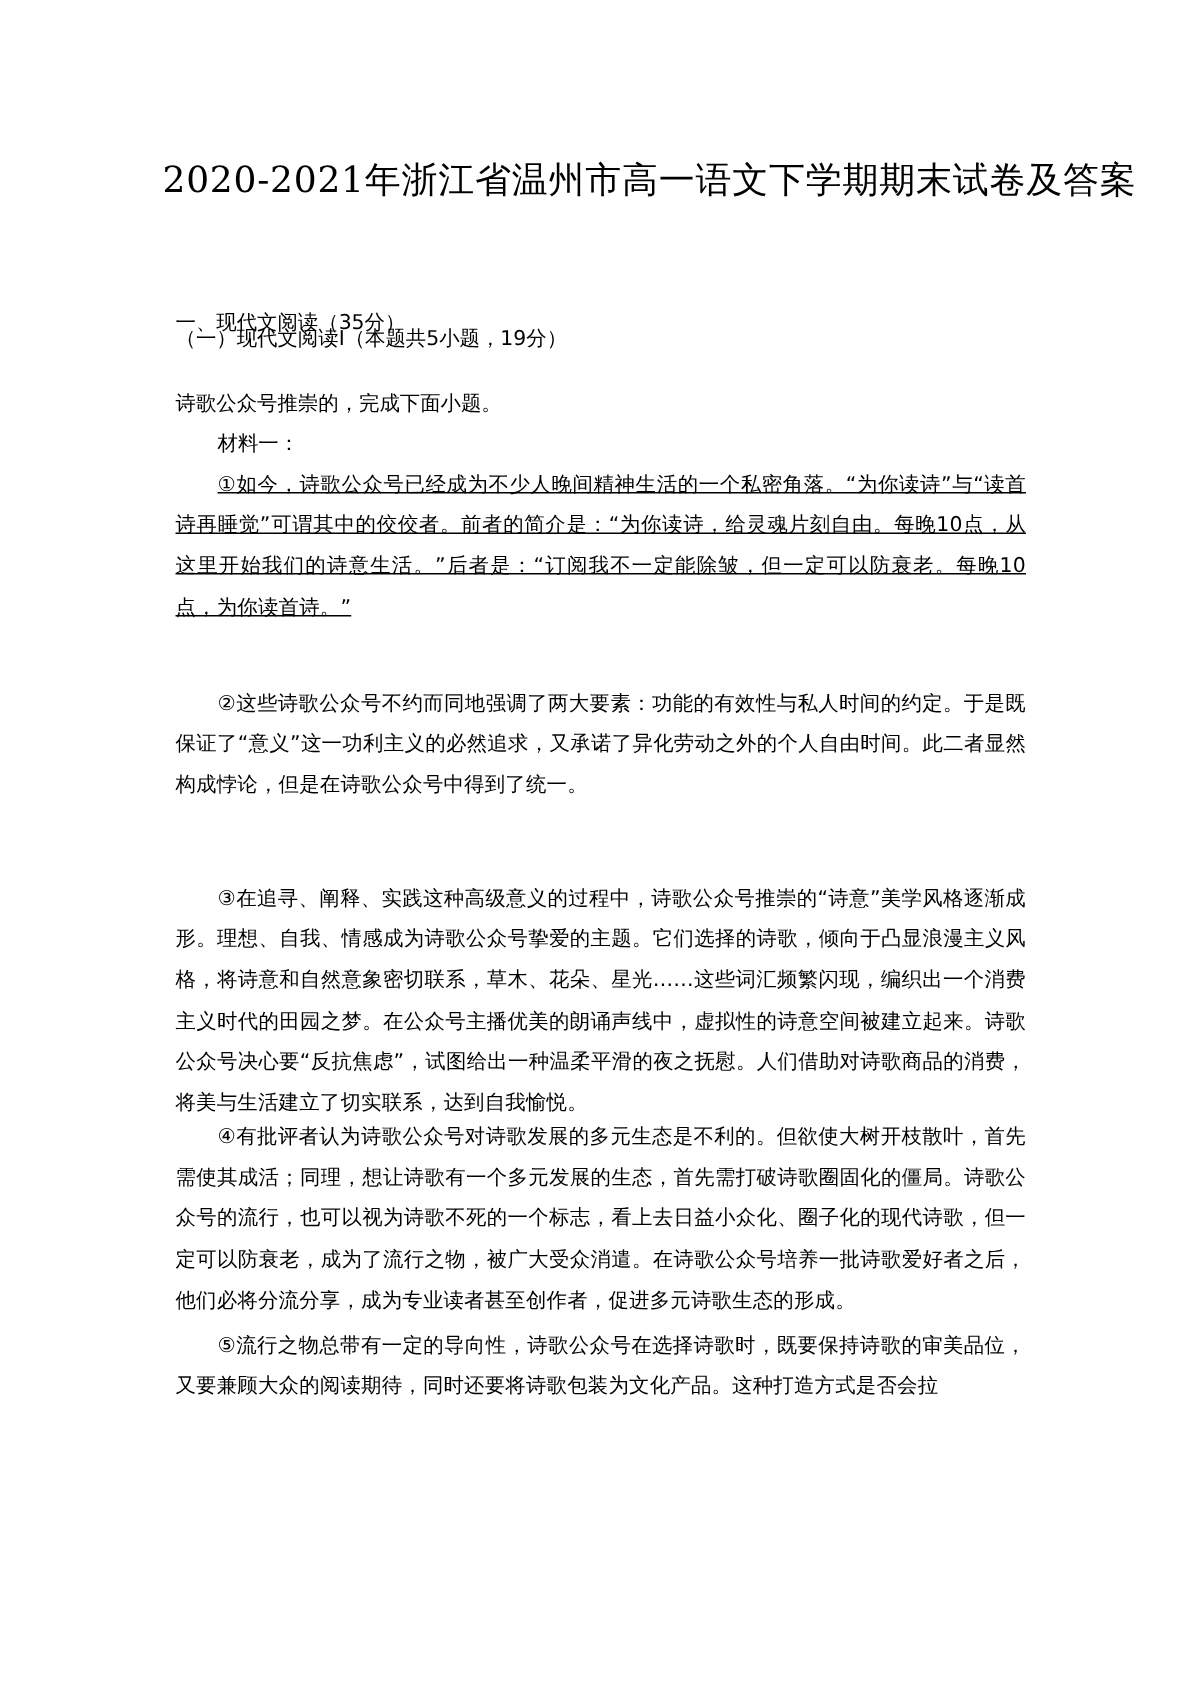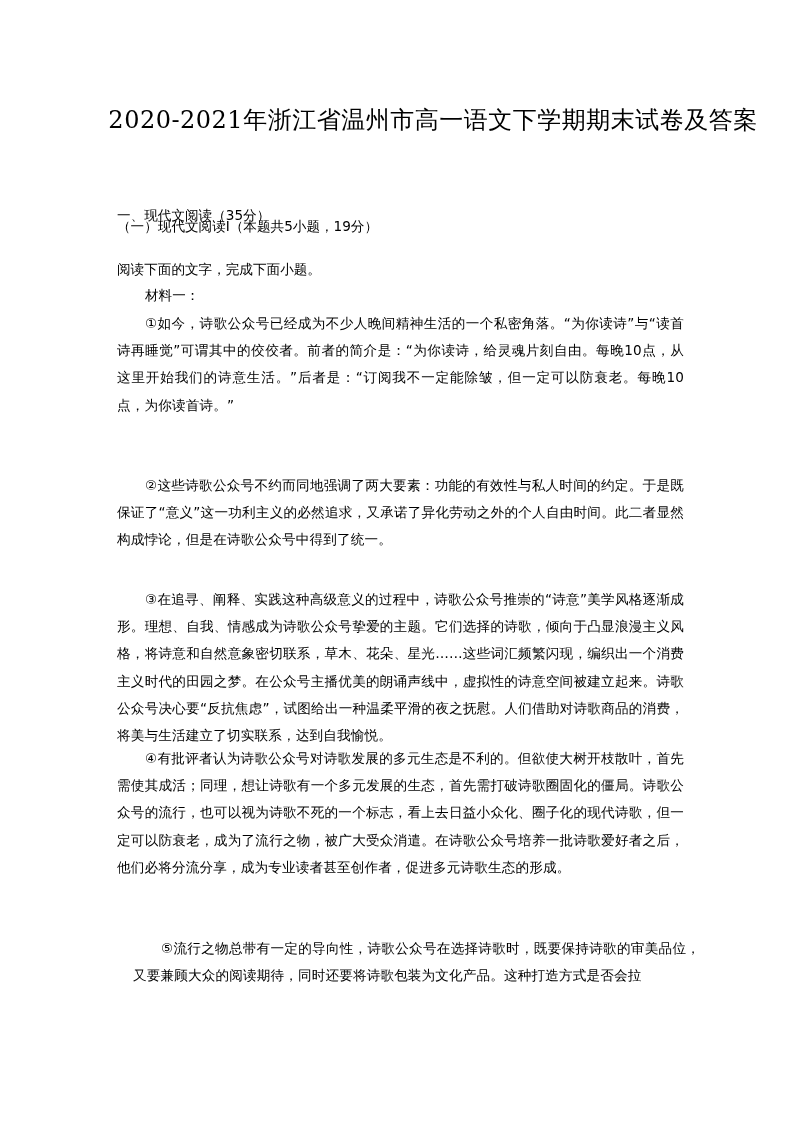--- a/index.html
+++ b/index.html
@@ -15,21 +15,21 @@
           text-align:justify; text-indent:28px; letter-spacing:0.15px; }
 </style>
 </head>
 <body>
 
 <div class="title">2020-2021年浙江省温州市高一语文下学期期末试卷及答案</div>
 
 <div class="page">
   <div class="line bold" style="top:205px;">一、现代文阅读（35分）</div>
   <div class="line bold" style="top:216px;">（一）现代文阅读Ⅰ（本题共5小题，19分）</div>
-  <div class="line" style="top:259px;">阅读下面的文字，完成下面小题。</div>
+  <div class="line" style="top:259px;">诗歌公众号推崇的，完成下面小题。</div>
   <div class="line indent" style="top:286px;">材料一：</div>
 
-  <div class="para" style="top:310px;">①如今，诗歌公众号已经成为不少人晚间精神生活的一个私密角落。“为你读诗”与“读首诗再睡觉”可谓其中的佼佼者。前者的简介是：“为你读诗，给灵魂片刻自由。每晚10点，从这里开始我们的诗意生活。”后者是：“订阅我不一定能除皱，但一定可以防衰老。每晚10点，为你读首诗。”</div>
-  <div class="para" style="top:472px;">②这些诗歌公众号不约而同地强调了两大要素：功能的有效性与私人时间的约定。于是既保证了“意义”这一功利主义的必然追求，又承诺了异化劳动之外的个人自由时间。此二者显然构成悖论，但是在诗歌公众号中得到了统一。</div>
+  <div class="para" style="top:310px;text-decoration:underline;">①如今，诗歌公众号已经成为不少人晚间精神生活的一个私密角落。“为你读诗”与“读首诗再睡觉”可谓其中的佼佼者。前者的简介是：“为你读诗，给灵魂片刻自由。每晚10点，从这里开始我们的诗意生活。”后者是：“订阅我不一定能除皱，但一定可以防衰老。每晚10点，为你读首诗。”</div>
+  <div class="para" style="top:456px;">②这些诗歌公众号不约而同地强调了两大要素：功能的有效性与私人时间的约定。于是既保证了“意义”这一功利主义的必然追求，又承诺了异化劳动之外的个人自由时间。此二者显然构成悖论，但是在诗歌公众号中得到了统一。</div>
   <div class="para" style="top:586px;">③在追寻、阐释、实践这种高级意义的过程中，诗歌公众号推崇的“诗意”美学风格逐渐成形。理想、自我、情感成为诗歌公众号挚爱的主题。它们选择的诗歌，倾向于凸显浪漫主义风格，将诗意和自然意象密切联系，草木、花朵、星光……这些词汇频繁闪现，编织出一个消费主义时代的田园之梦。在公众号主播优美的朗诵声线中，虚拟性的诗意空间被建立起来。诗歌公众号决心要“反抗焦虑”，试图给出一种温柔平滑的夜之抚慰。人们借助对诗歌商品的消费，将美与生活建立了切实联系，达到自我愉悦。</div>
   <div class="para" style="top:745px;">④有批评者认为诗歌公众号对诗歌发展的多元生态是不利的。但欲使大树开枝散叶，首先需使其成活；同理，想让诗歌有一个多元发展的生态，首先需打破诗歌圈固化的僵局。诗歌公众号的流行，也可以视为诗歌不死的一个标志，看上去日益小众化、圈子化的现代诗歌，但一定可以防衰老，成为了流行之物，被广大受众消遣。在诗歌公众号培养一批诗歌爱好者之后，他们必将分流分享，成为专业读者甚至创作者，促进多元诗歌生态的形成。</div>
-  <div class="para" style="top:935px;margin-left:16px;">⑤流行之物总带有一定的导向性，诗歌公众号在选择诗歌时，既要保持诗歌的审美品位，又要兼顾大众的阅读期待，同时还要将诗歌包装为文化产品。这种打造方式是否会拉</div>
+  <div class="para" style="top:884px;">⑤流行之物总带有一定的导向性，诗歌公众号在选择诗歌时，既要保持诗歌的审美品位，又要兼顾大众的阅读期待，同时还要将诗歌包装为文化产品。这种打造方式是否会拉</div>
 </div>
 
 </body></html>

